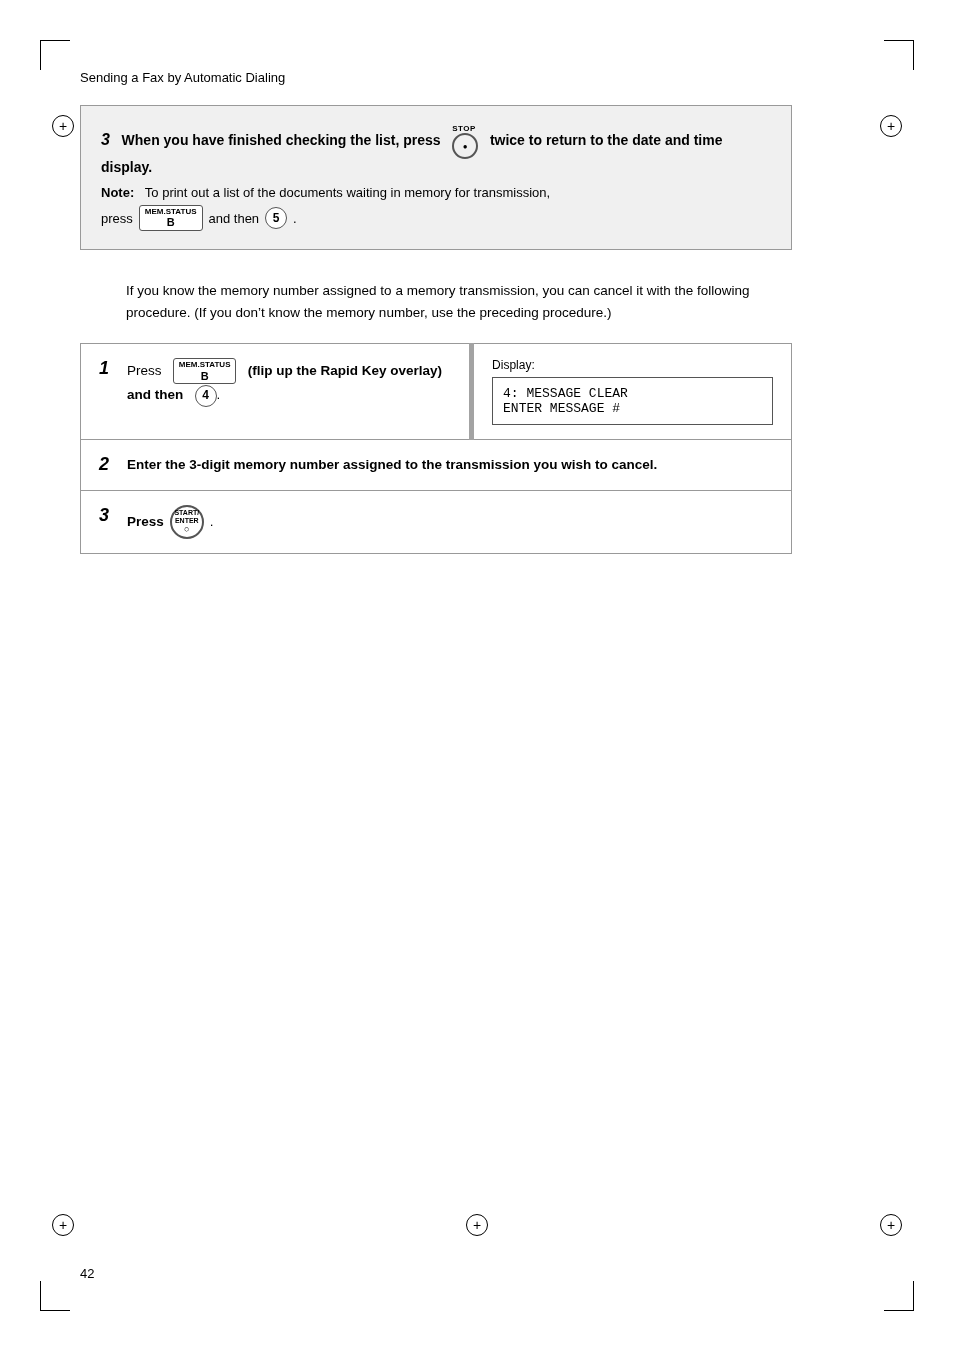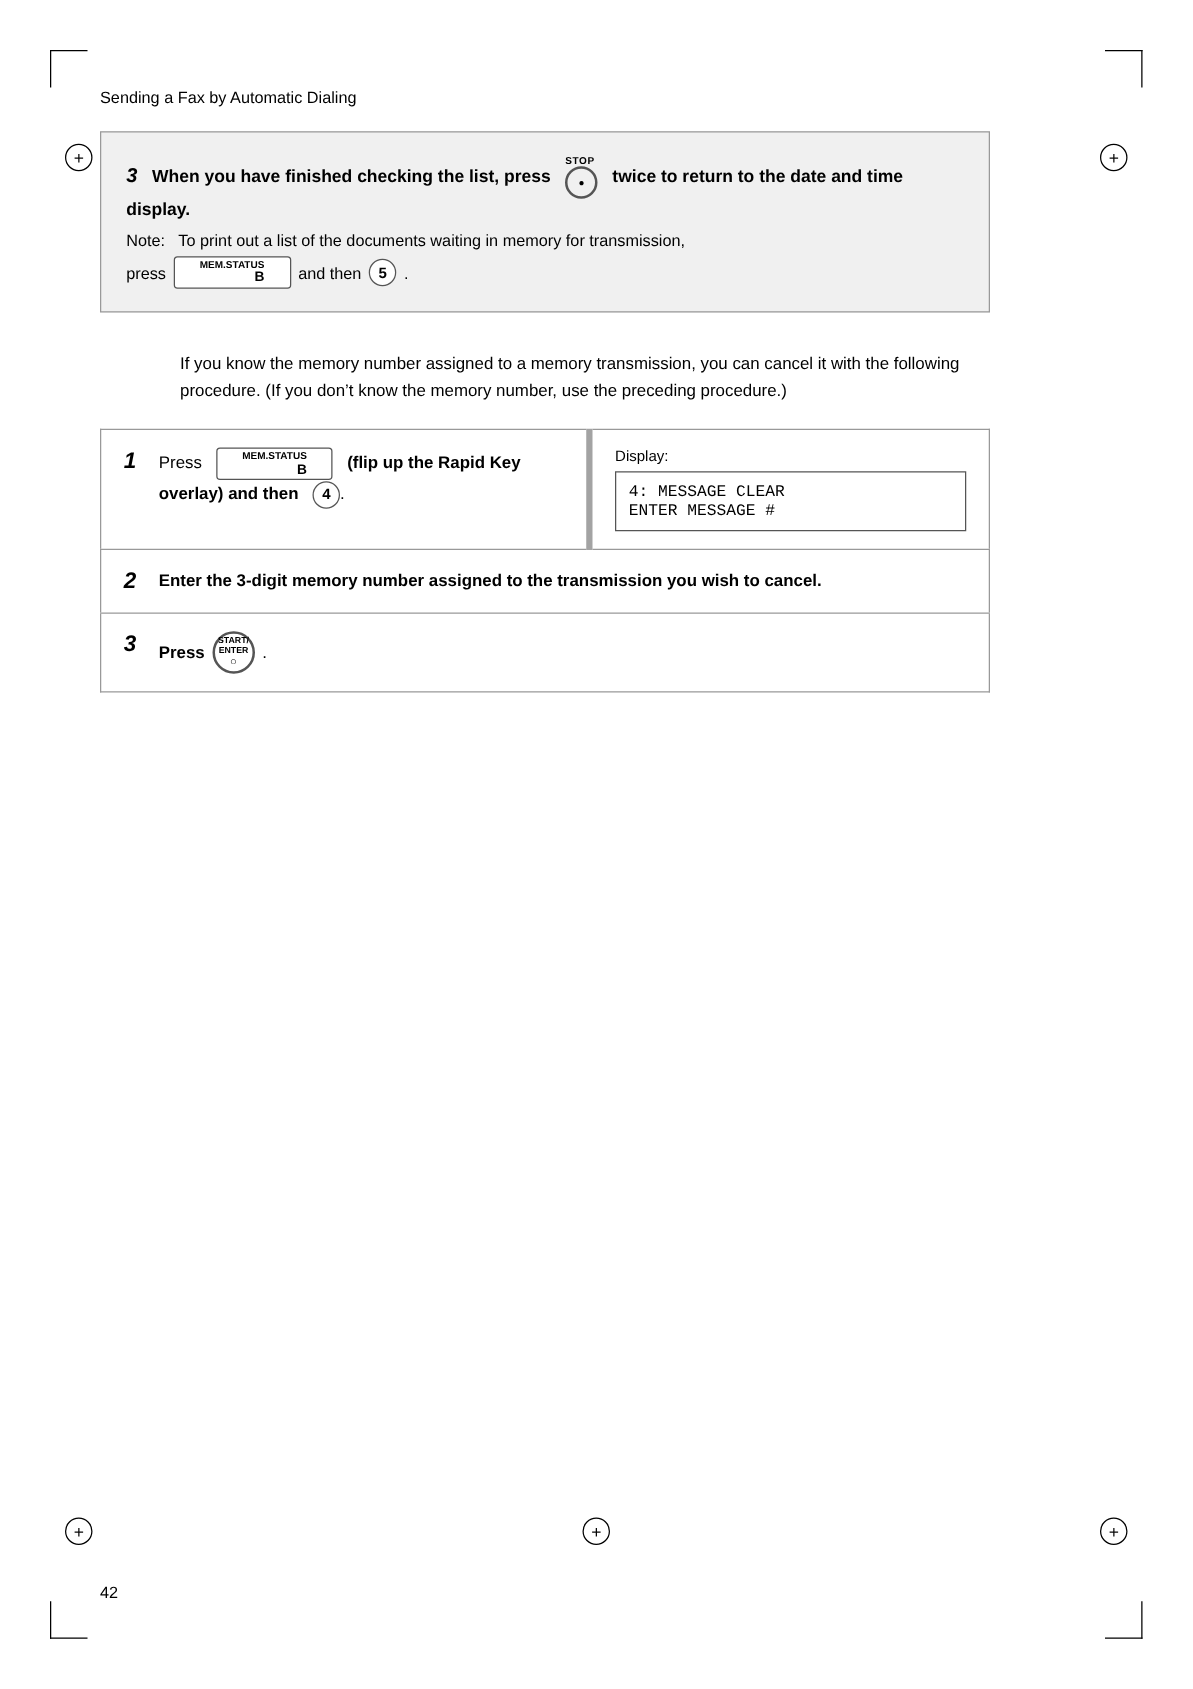--- a/index.html
+++ b/index.html
@@ -75,38 +75,38 @@
       font-style: italic;
     }
 
     .step-text-bold {
       font-size: 14px;
       font-weight: bold;
       display: inline;
     }
 
     .note-label {
-      font-weight: normal;
+      font-weight: bold;
       font-size: 13px;
     }
 
     .note-text {
       font-size: 13px;
       margin-top: 8px;
     }
 
     
     .key-btn {
       display: inline-flex;
       flex-direction: column;
-      align-items: flex-end;
+      align-items: center;
       justify-content: center;
       border: 1px solid #555;
       border-radius: 3px;
-      padding: 1px 20px;
+      padding: 1px 5px;
       font-size: 9px;
       font-weight: bold;
       line-height: 1.1;
       vertical-align: middle;
       background: #fff;
       min-width: 32px;
       min-height: 26px;
     }
 
     .key-btn-top {
@@ -165,21 +165,21 @@
       font-size: 17px;
       font-weight: bold;
       font-style: italic;
       margin: 30px 0 15px 0;
     }
 
     .section-intro {
       font-size: 13.5px;
       line-height: 1.6;
       margin-bottom: 20px;
-      margin-left: 64px;
+      margin-left: 46px;
     }
 
     
     .procedure-table {
       border: 1px solid #999;
       width: 100%;
       border-collapse: collapse;
       margin-bottom: 0;
     }
 

